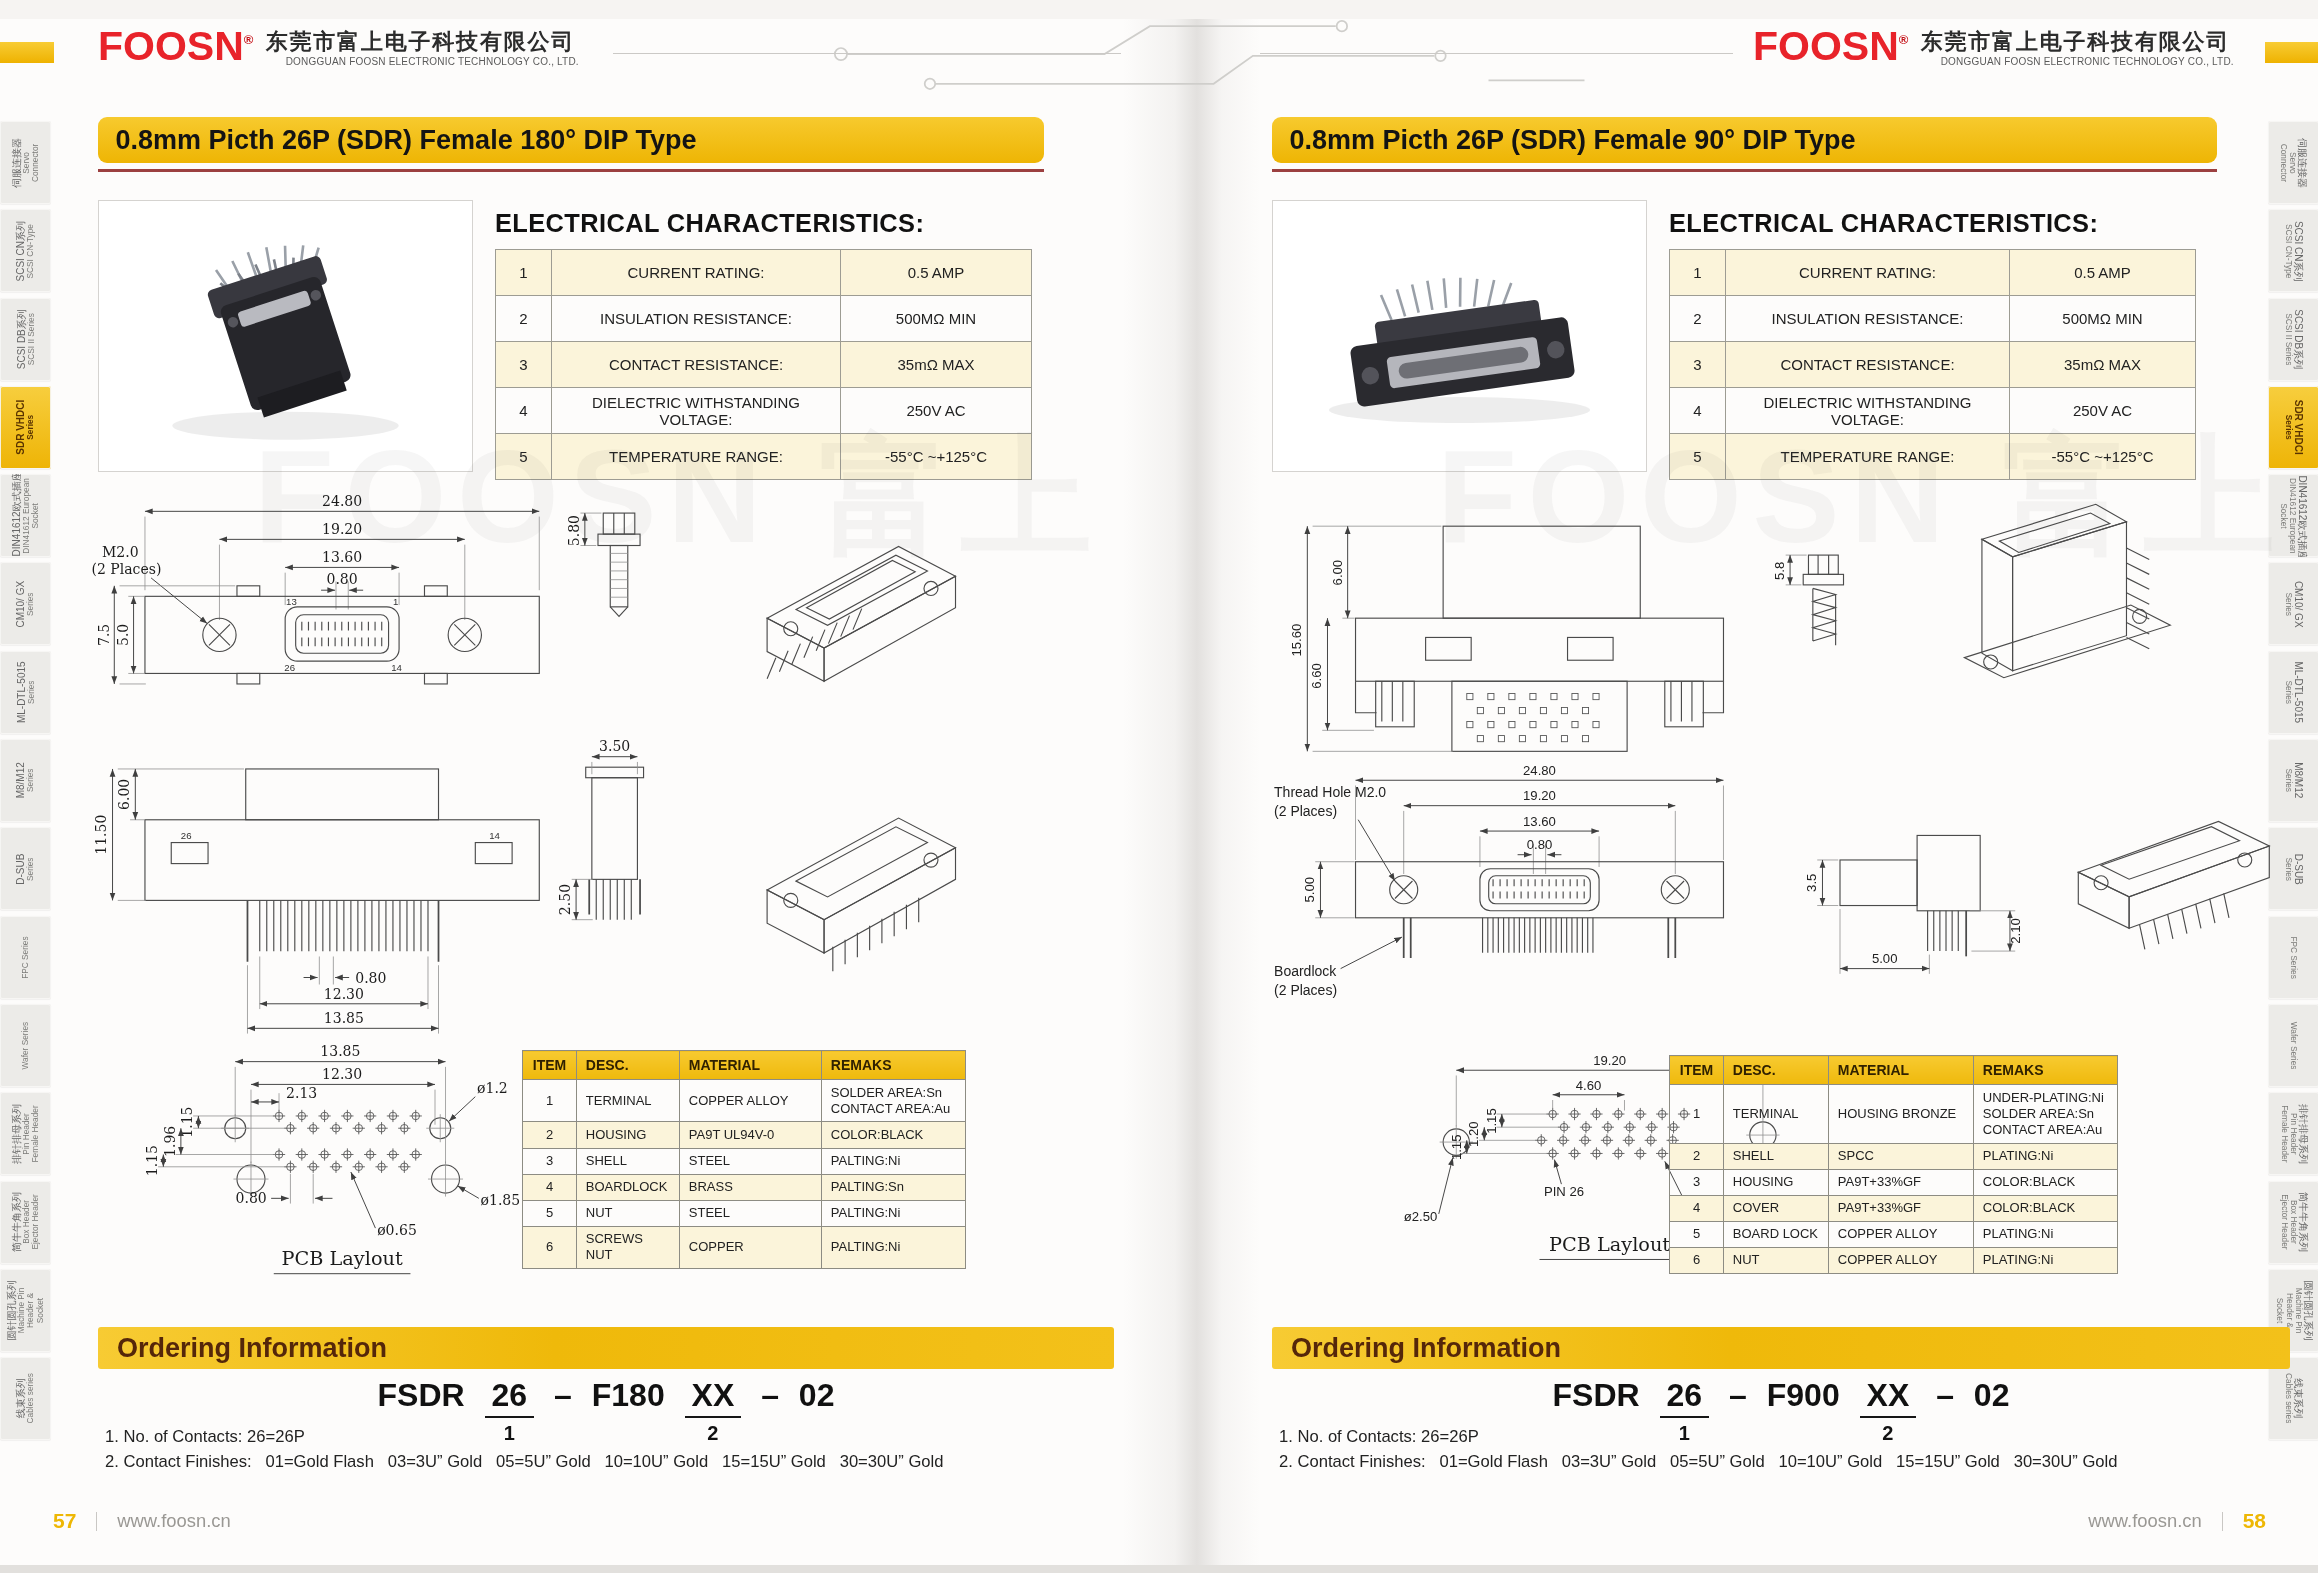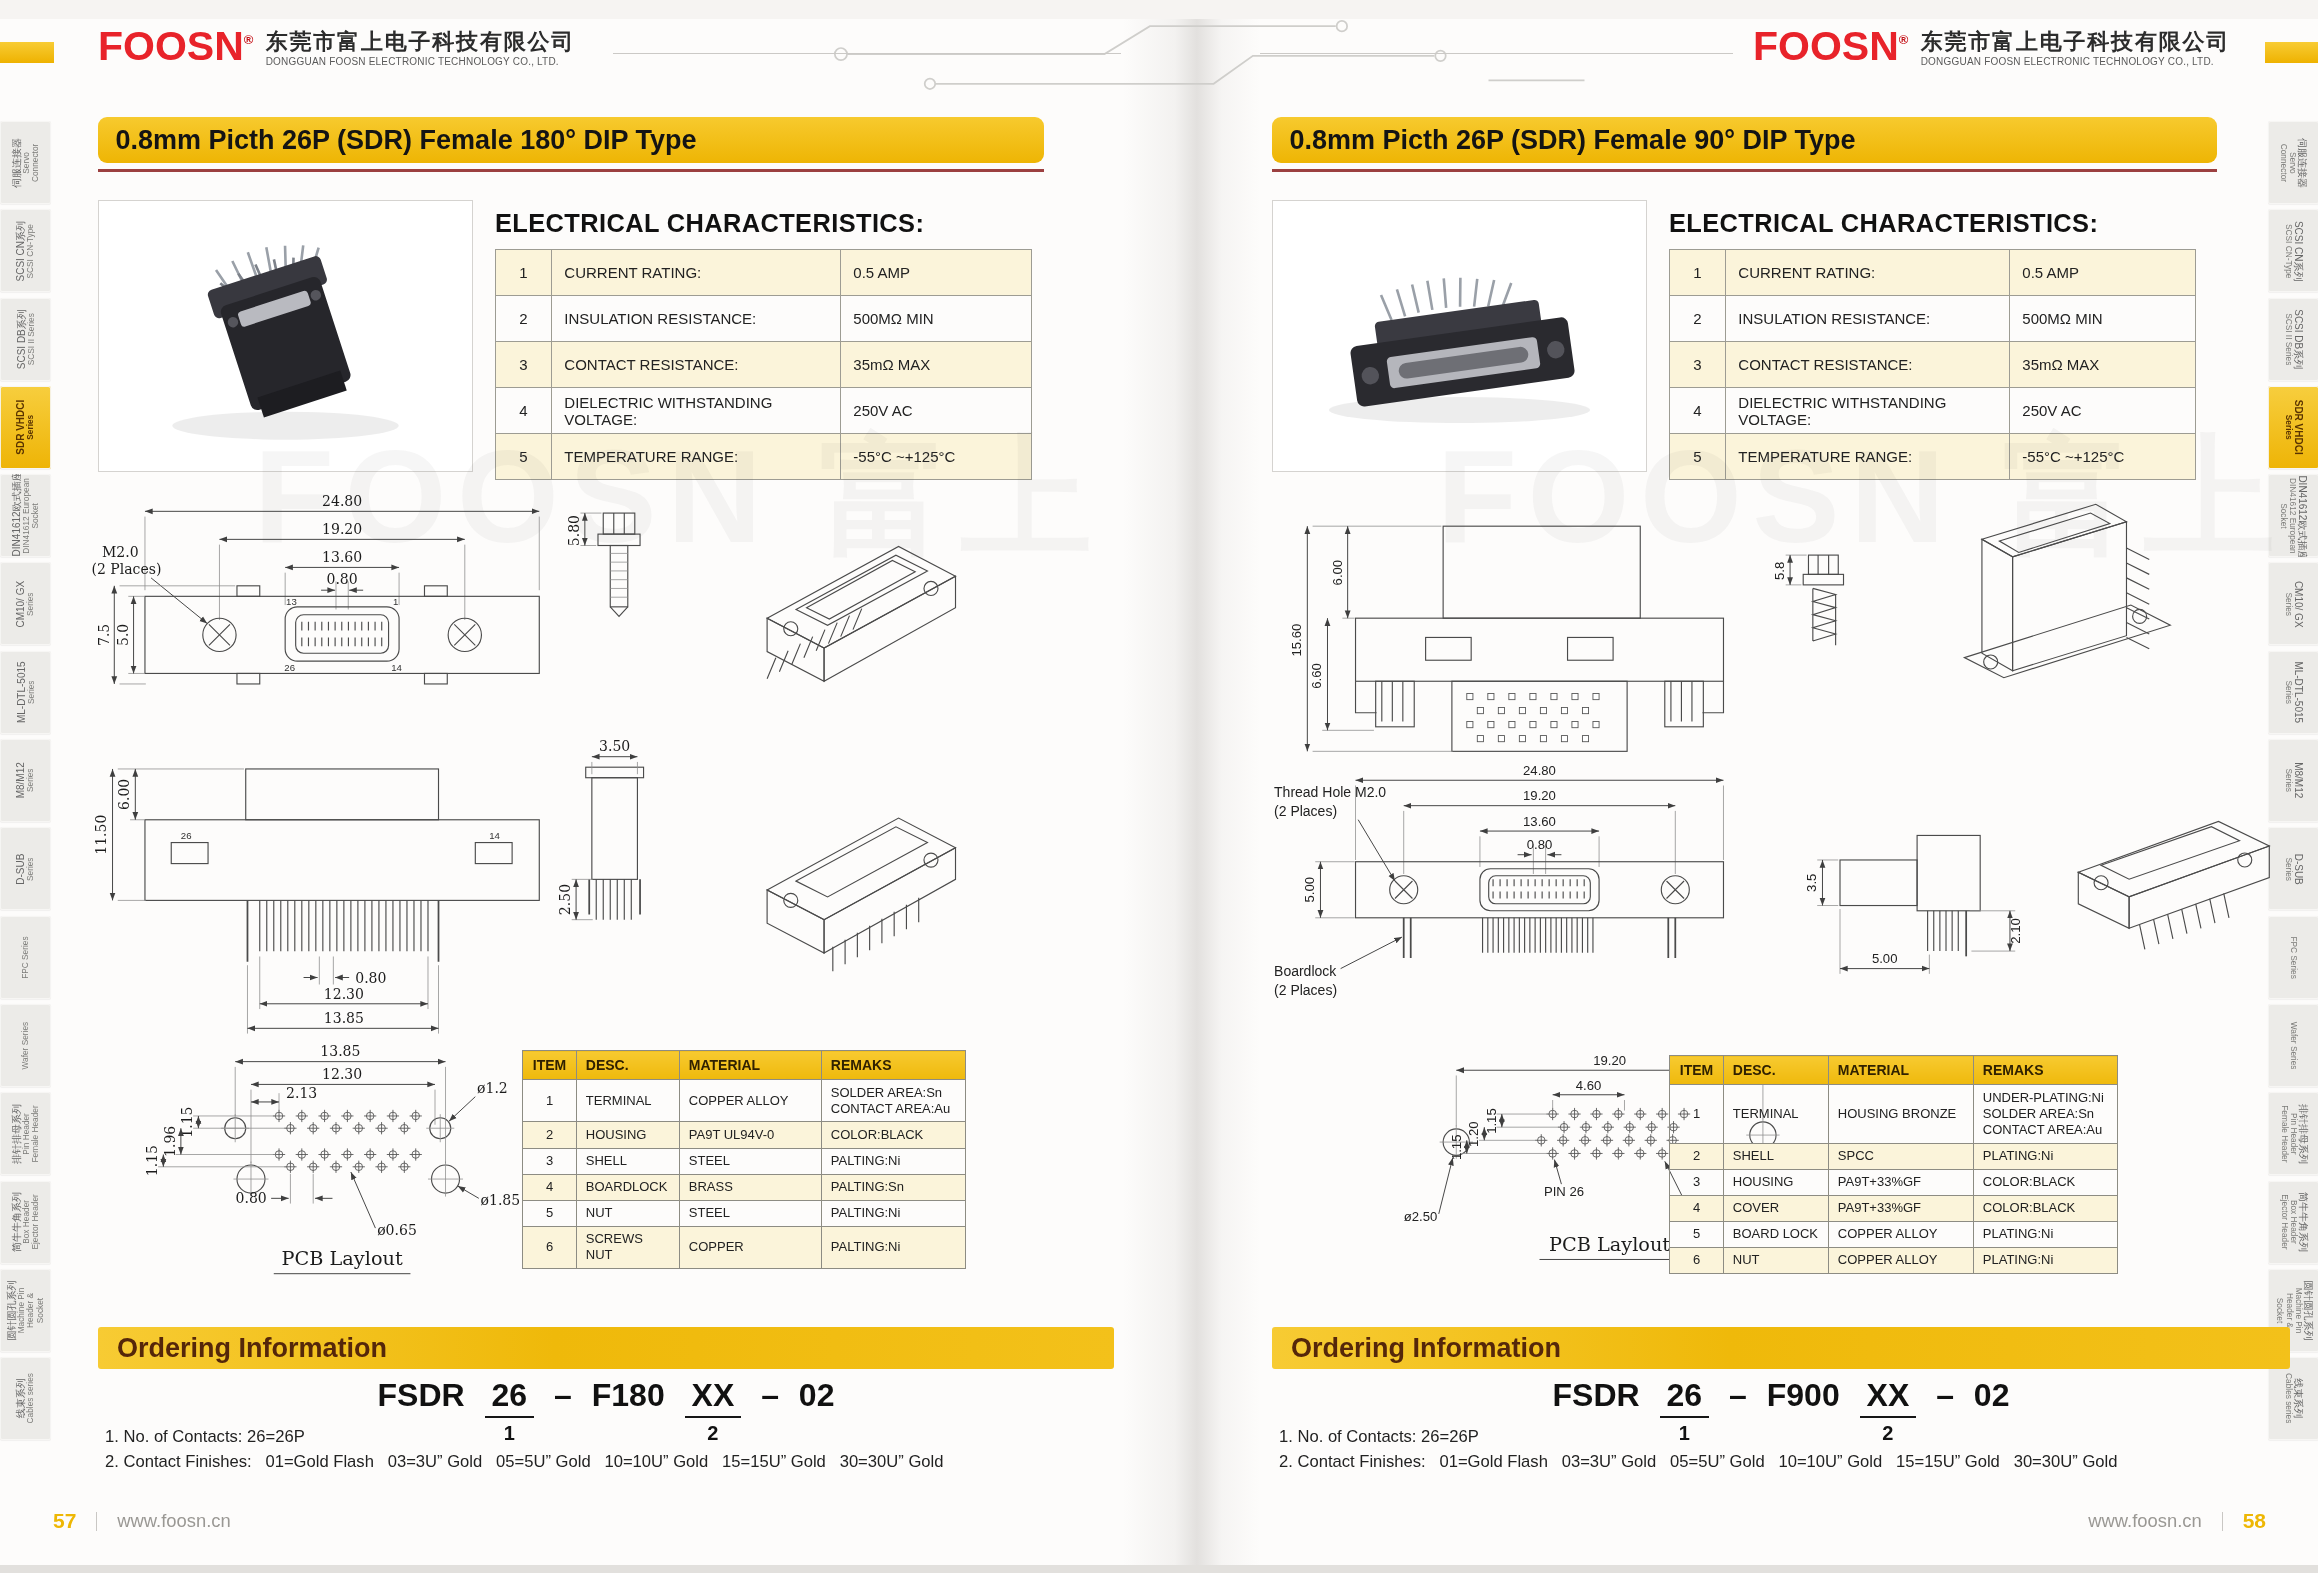--- a/index.html
+++ b/index.html
@@ -10,21 +10,21 @@
   .sheet{position:absolute;left:0;right:0;top:19px;bottom:8.8px;background:#fdfcfb;}
   .bottom-strip{position:absolute;left:0;right:0;bottom:0;height:8.8px;background:#e2e0dd;}
   .gutter{position:absolute;left:1123px;top:19px;width:137px;bottom:8.8px;
     background:linear-gradient(90deg,rgba(110,102,94,0) 0%,rgba(110,102,94,.07) 38%,rgba(95,88,80,.17) 54%,rgba(110,102,94,.05) 72%,rgba(110,102,94,0) 100%);}
   
   .edge-yellow{position:absolute;top:42px;width:54px;height:21px;background:linear-gradient(#f8cc35,#eeb200);}
   .header{position:absolute;top:26px;display:flex;align-items:flex-start;gap:12.3px;}
   .logo{font-size:41px;font-weight:bold;color:#e8232a;line-height:1;letter-spacing:0;}
   .reg{font-size:13px;vertical-align:16px;color:#c40d14;font-weight:bold;}
   .co-cn{font-size:22px;font-weight:bold;color:#2c2c2c;letter-spacing:1.8px;line-height:1.1;margin-top:3.5px;}
-  .co-en{font-size:10px;color:#5a5a5a;margin-top:2.6px;letter-spacing:0.2px;}
+  .co-en{font-size:10px;color:#5a5a5a;margin-top:2.6px;letter-spacing:0.2px;margin-left:20px;}
   .hline{position:absolute;height:0.9px;background:#cbc9c6;}
   .decor{position:absolute;left:771px;top:0;width:859px;height:96px;}
   
   .sidebar{position:absolute;top:121px;width:51px;display:flex;flex-direction:column;gap:5.3px;}
   .sidebar.left{left:0;}
   .sidebar.right{right:0;}
   .tab{height:83px;flex:0 0 83px;background:#ecebe8;border-radius:2.6px;display:flex;align-items:center;justify-content:center;overflow:hidden;
        box-shadow:inset 0 0 0 0.9px #f7f6f4,0 0.9px 0.9px rgba(0,0,0,.05);}
   .tab.active{background:linear-gradient(180deg,#f7ce3e,#eeb406);}
   .tab-inner{width:81px;text-align:center;line-height:1.12;}
@@ -36,21 +36,21 @@
   
   .title-bar{position:absolute;top:117px;height:46px;background:linear-gradient(180deg,#f7ca2e,#eeb504);
     display:flex;align-items:center;padding-left:17.5px;box-sizing:border-box;
     font-size:27px;font-weight:bold;color:#141414;border-radius:9px;}
   .title-rule{position:absolute;top:169px;height:2.6px;background:#9c4040;}
   
   .photo{position:absolute;top:200px;width:375px;height:272px;background:#fff;border:0.9px solid #d5d3d0;box-sizing:border-box;}
   
   .elec-heading{position:absolute;top:209px;font-size:25.4px;font-weight:bold;color:#111;letter-spacing:0.4px;}
   table.elec{position:absolute;top:249px;border-collapse:collapse;table-layout:fixed;}
-  table.elec td{border:0.9px solid #9d9c93;font-size:15px;color:#222;height:45px;padding:0 12.3px;}
+  table.elec td{border:0.9px solid #9d9c93;font-size:15px;color:#222;height:45px;padding:0 12.3px;text-align:center;}
   table.elec td:first-child{text-align:center;padding:0;}
   table.elec tr.cream{background:#fbf4da;}
   
   table.mat{position:absolute;border-collapse:collapse;table-layout:fixed;}
   table.mat th{background:linear-gradient(#f7ca30,#efb90c);font-size:14px;text-align:left;padding:6.1px 8.8px;border:0.9px solid #8d8c83;color:#302100;}
   table.mat td{border:0.9px solid #8d8c83;font-size:13px;padding:4.4px 8.8px;color:#222;white-space:pre-line;line-height:1.25;}
   table.mat td:first-child{text-align:center;padding:4.4px 0;}
   table.mat tr.cream{background:#fbf4da;}
   
   .order-bar{position:absolute;top:1327px;height:42px;background:linear-gradient(90deg,#f7cb33,#efb90a 45%,#f3c11a);

